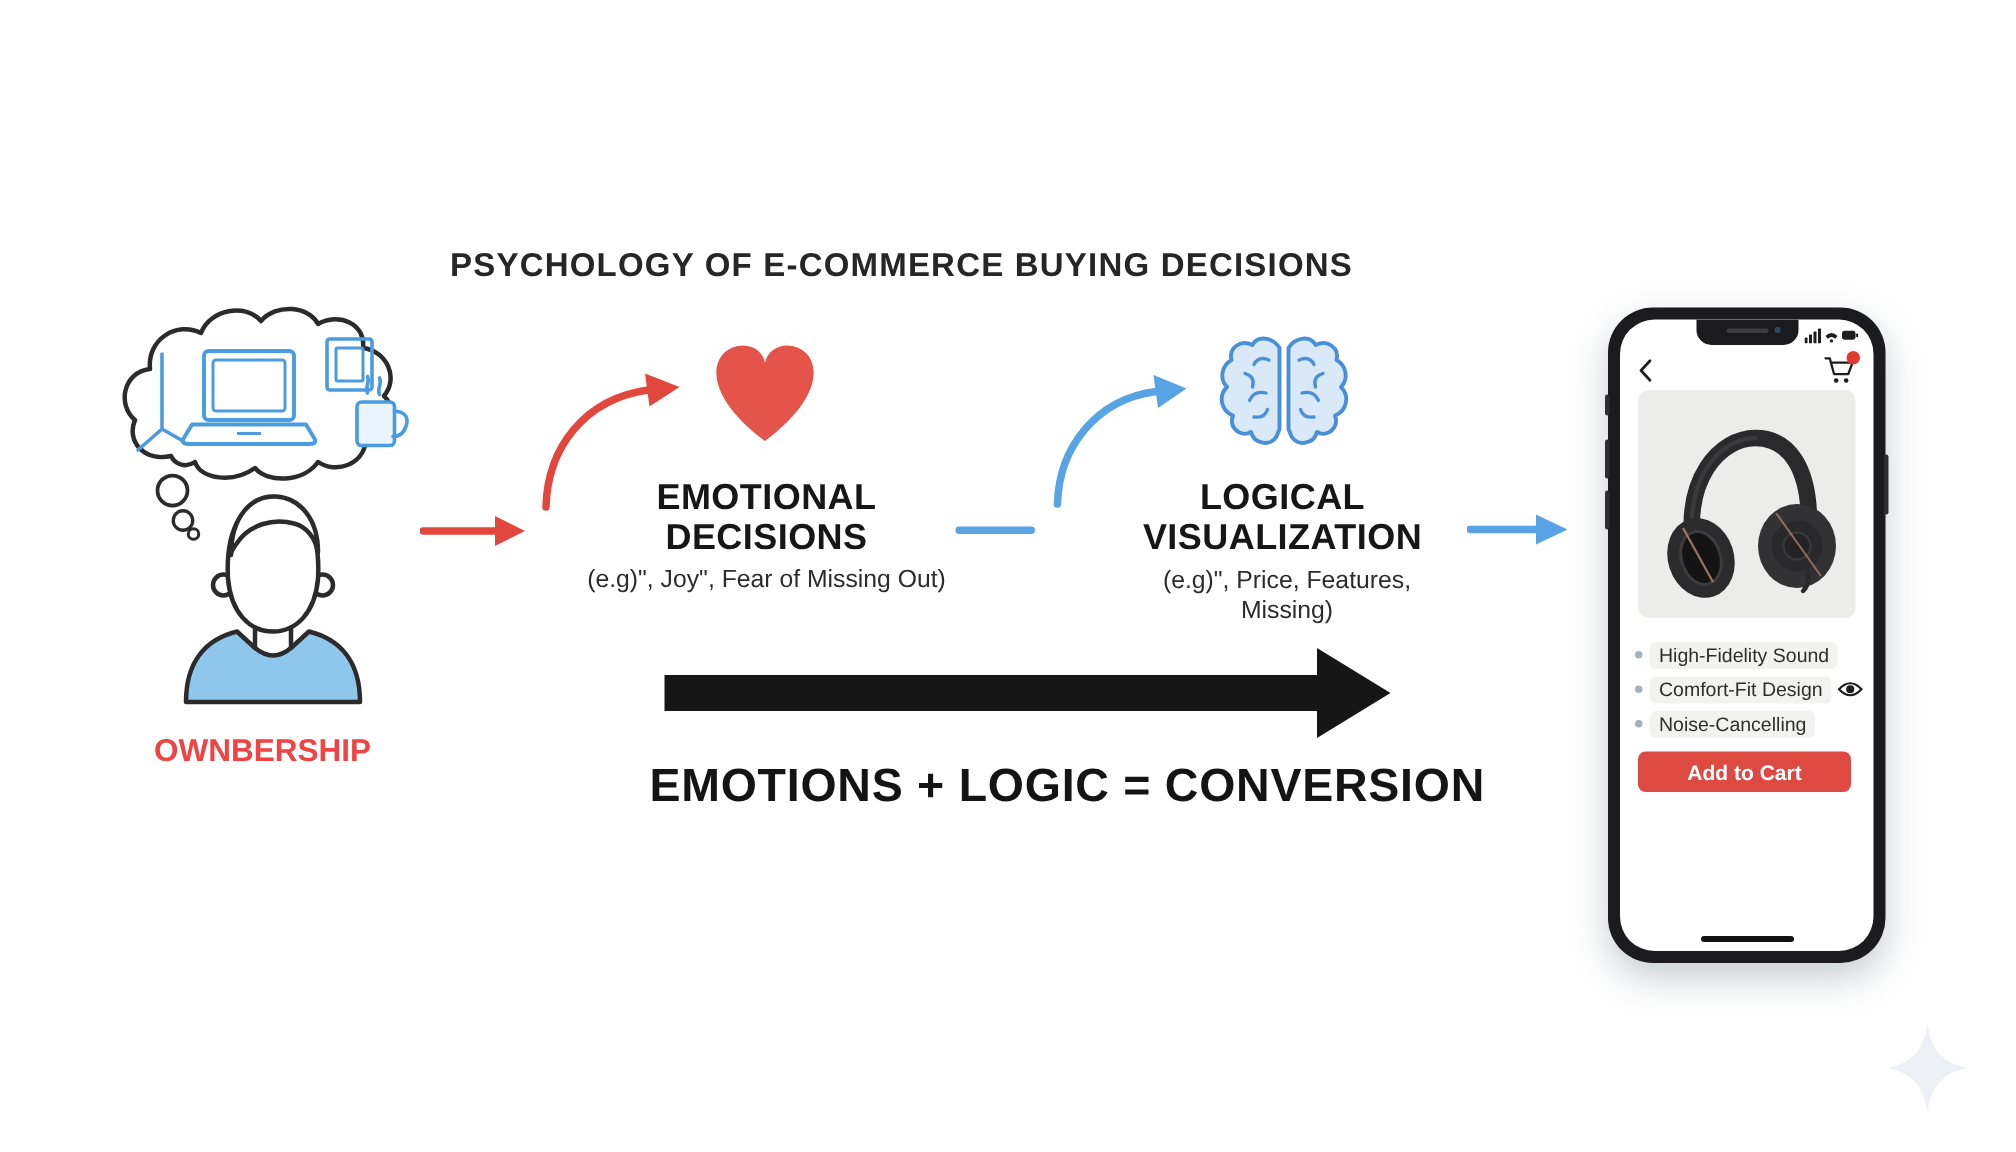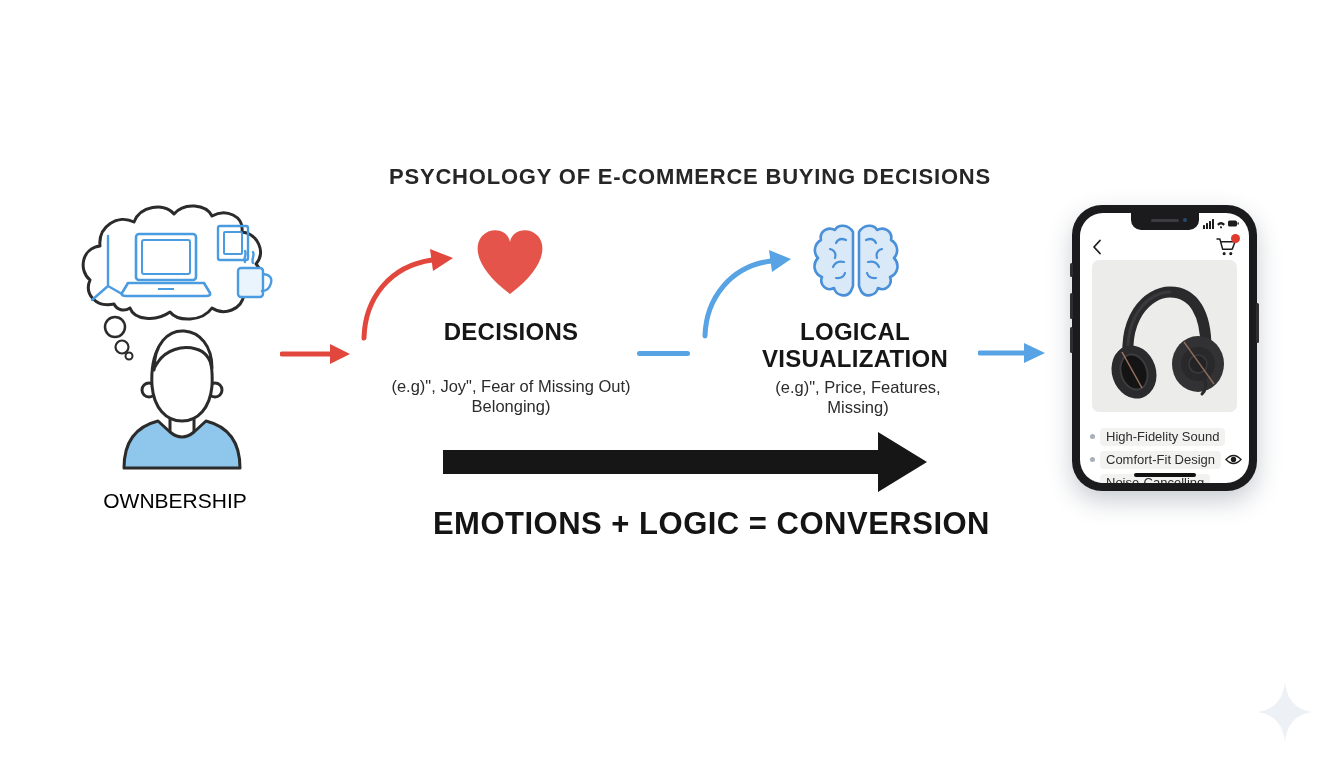--- a/index.html
+++ b/index.html
@@ -5,37 +5,37 @@
   html,body{margin:0;padding:0;}
   body{font-family:"Liberation Sans", sans-serif; color:#1d1d1d;}
   #canvas{
     position:relative; width:1344px; height:768px; overflow:hidden;
     background:
       radial-gradient(ellipse at 30% 20%, rgba(255,255,255,0.95) 0%, rgba(255,255,255,0) 45%),
       linear-gradient(135deg, #fbfcfd 0%, #ecuee 0%, #eceef1 30%, #e4e8ed 55%, #cfd8e2 80%, #b9c5d3 100%);
   }
   .abs{position:absolute;}
   .title{
-    left:300px; top:164px; width:780px; text-align:center;
+    left:300px; top:164px; width:780px; 
     font-size:22px; font-weight:600; letter-spacing:0.8px; color:#262626;
   }
   .stage-title{font-size:24px; font-weight:800; line-height:27px; text-align:center; letter-spacing:0.3px; color:#161616;}
   .stage-sub{font-size:16.5px; font-weight:400; line-height:20px; text-align:center; color:#2c2c2c;}
   .person-label{
     left:75px; top:488px; width:200px; text-align:center;
-    font-size:21px; font-weight:400; line-height:25px; color:#000000;
+    font-size:21px; font-weight:700; line-height:25px; color:#ef4444;
   }
   .formula{
     left:375px; top:506px; width:615px; text-align:right;
     font-size:31px; font-weight:800; letter-spacing:0.5px; color:#141414;
   }
   .blue-line{left:637px; top:351px; width:53px; height:5px; border-radius:3px; background:#57a3e3;}
 
   
-  .phone{left:1072px; top:205px; width:185px; height:286px; background:#1b1b1d; border-radius:30px;
+  .phone{left:1072px; top:205px; width:185px; height:437px; background:#1b1b1d; border-radius:30px;
          box-shadow:0 10px 24px rgba(40,55,75,0.25);}
   .phone .btn-nub{position:absolute; width:3px; background:#2e2e30; border-radius:2px;}
   .screen{position:absolute; left:8px; top:8px; right:8px; bottom:8px; background:#ffffff; border-radius:23px; overflow:hidden;}
   .notch{position:absolute; left:50%; top:0; transform:translateX(-50%); width:68px; height:17px; background:#1b1b1d; border-radius:0 0 10px 10px;}
   .speaker{position:absolute; left:50%; top:6px; transform:translateX(-50%); width:28px; height:3px; background:#3c3c40; border-radius:2px;}
   .cam{position:absolute; right:12px; top:5px; width:4px; height:4px; background:#294a66; border-radius:50%;}
   .statusicons{position:absolute; right:10px; top:5px;}
   .navrow{position:absolute; left:12px; right:12px; top:24px; height:20px;}
   .backbtn{position:absolute; left:0; top:2px;}
   .cartbtn{position:absolute; right:0; top:0;}
@@ -113,25 +113,25 @@
   <svg class="abs" style="left:352px; top:248px;" width="105" height="95" viewBox="0 0 105 95">
     <path d="M12,90 C13,50 38,18 80,12" fill="none" stroke="#e2473d" stroke-width="5" stroke-linecap="round"></path>
     <polygon points="78,1 101,10 81,23" fill="#e2473d"></polygon>
   </svg>
 
   <svg class="abs" style="left:470px; top:222px;" width="80" height="78" viewBox="0 0 80 78">
     <path d="M40,72 C8,48 2,26 12,14 C22,4 38,8 40,20 C42,8 58,4 68,14 C78,26 72,48 40,72 Z" fill="#e4544a"></path>
   </svg>
 
   <div class="abs stage-title" style="left:400px; top:318px; width:222px;">
+    <div>EMOTIONAL</div>
     <div>DECISIONS</div>
   </div>
   <div class="abs stage-sub" style="left:386px; top:376px; width:250px;">
     <div>(e.g)", Joy", Fear of Missing Out)</div>
-    <div>Belonging)</div>
   </div>
 
   <div class="abs blue-line"></div>
 
   <svg class="abs" style="left:695px; top:250px;" width="100" height="90" viewBox="0 0 100 90">
     <path d="M10,86 C11,48 36,16 76,11" fill="none" stroke="#57a3e3" stroke-width="5" stroke-linecap="round"></path>
     <polygon points="74,0 96,9 77,22" fill="#57a3e3"></polygon>
   </svg>
 
   <svg class="abs" style="left:810px; top:222px;" width="92" height="84" viewBox="0 0 92 84">

